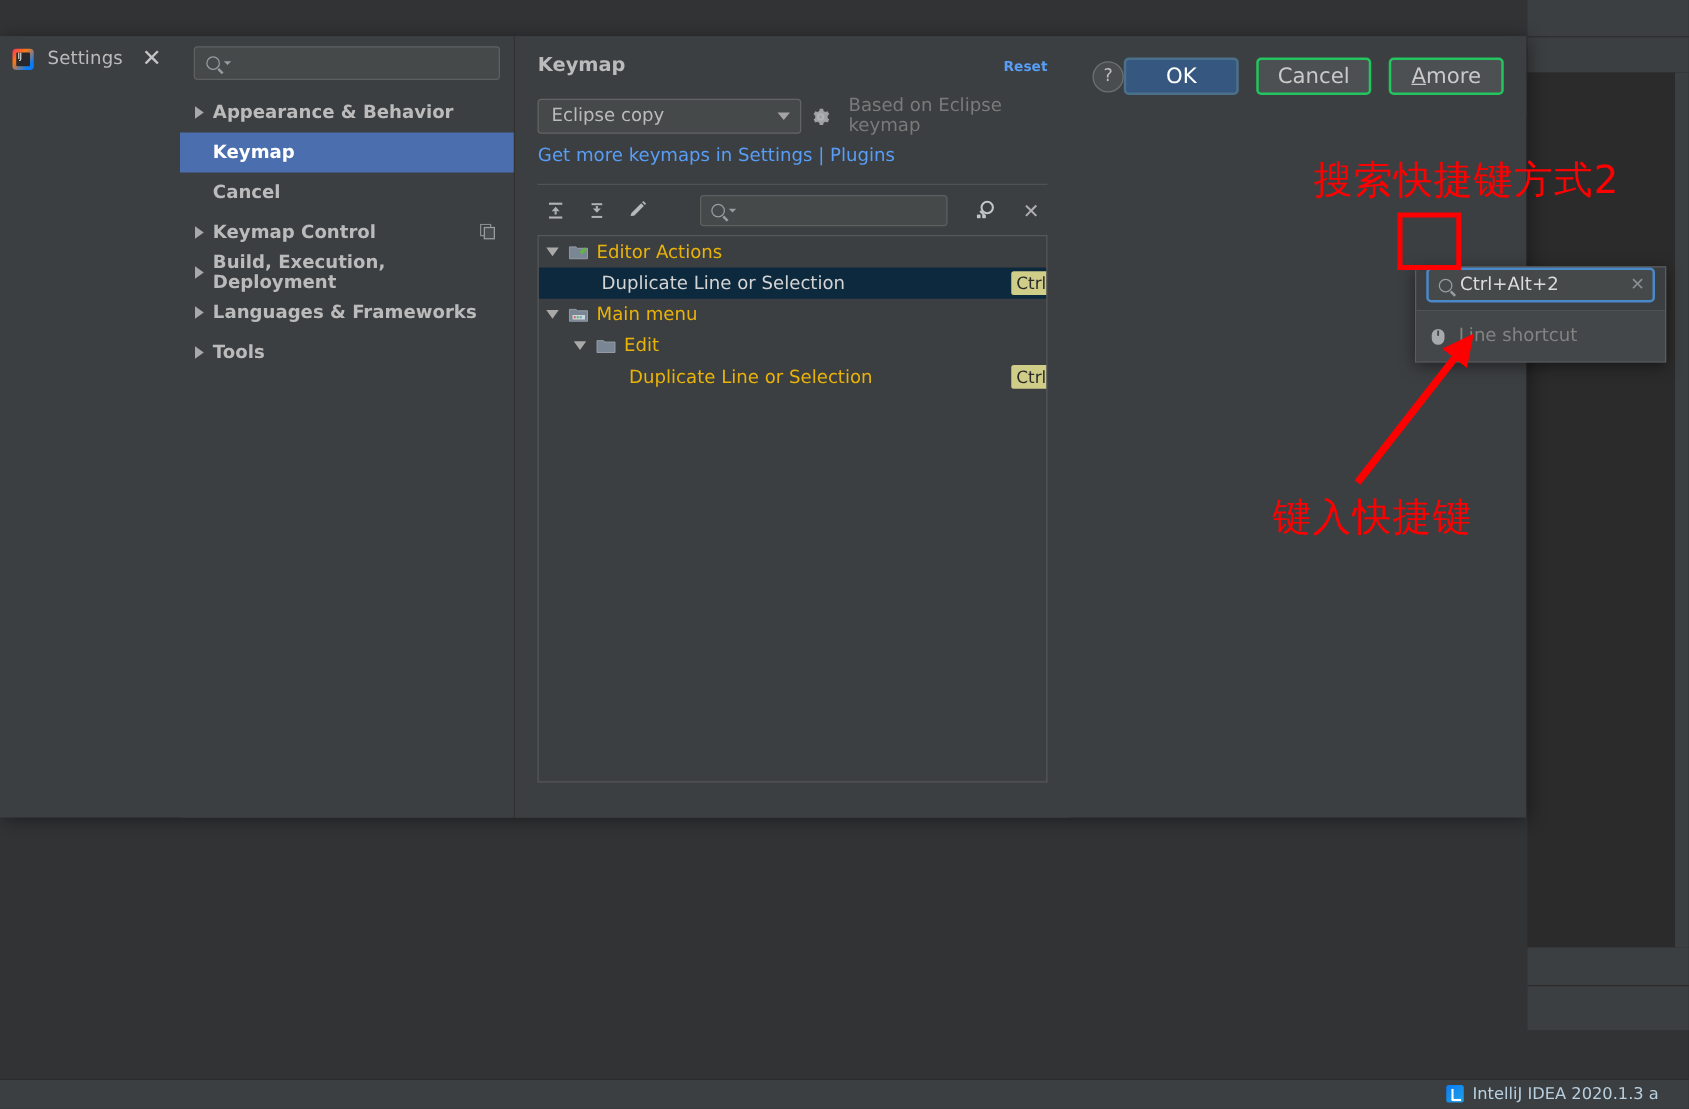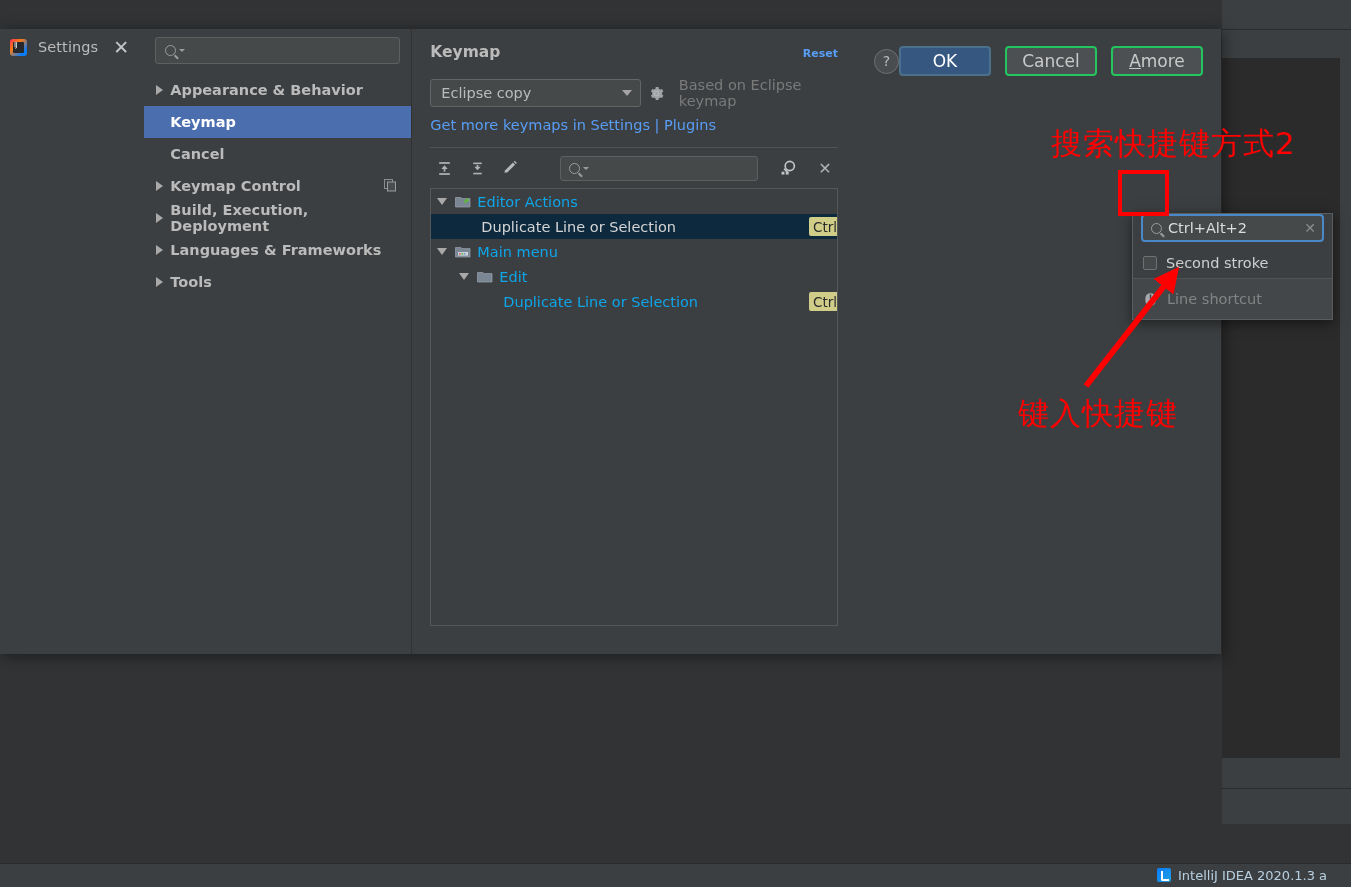--- a/index.html
+++ b/index.html
@@ -162,21 +162,21 @@
     flex:1; min-height:0; border:1px solid #555759; background:#3c3f41;
     margin-bottom:0; overflow:hidden; position:relative;
   }
   .tree-row { height:25px; display:flex; align-items:center; position:relative; cursor:default; font-size:14.5px; }
   .tree-row.selected { background:#0d293e; }
   .tree-row .tri-open {
     width:0;height:0;flex:none;
     border-left:5.5px solid transparent;border-right:5.5px solid transparent;
     border-top:7px solid #a9a9a9;
   }
-  .tree-row .label-blue { color:#0ea5e9; }
+  .tree-row .label-blue { color:#eab308; }
   .tree-row .label-plain { color:#d4d4d4; }
   .tree-row .shortcut-chip {
     position:absolute; right:0; top:3px; height:19px;
     background:#cfcd88; color:#2b2b2b; font-size:13.5px;
     border-radius:2px; padding:0 4px; display:flex; align-items:center;
     white-space:nowrap; overflow:hidden;
   }
   .folder-ico { width:16px; height:13px; flex:none; position:relative; }
 
   
@@ -433,24 +433,20 @@
 </div>
 
 <div id="find-shortcut-popup">
   <div id="fs-input-wrap">
     <div id="fs-input">
       <span class="mag-glass"></span>
       <span class="fs-val">Ctrl+Alt+2</span>
       <span class="fs-clear">✕</span>
     </div>
   </div>
-  <div id="fs-second">
-    <span class="cb"></span>
-    <span class="lbl">Second stroke</span>
-  </div>
   <div id="fs-sep"></div>
   <div id="fs-mouse">
     <svg width="15" height="17" viewBox="0 0 14 16">
       <rect x="2.2" y="2" width="9.6" height="12" rx="4.8" fill="#a7aaac"></rect>
       <rect x="6.3" y="3.2" width="1.4" height="4" fill="#434749"></rect>
     </svg>
     <span class="lbl">Line shortcut</span>
   </div>
 </div>
 

